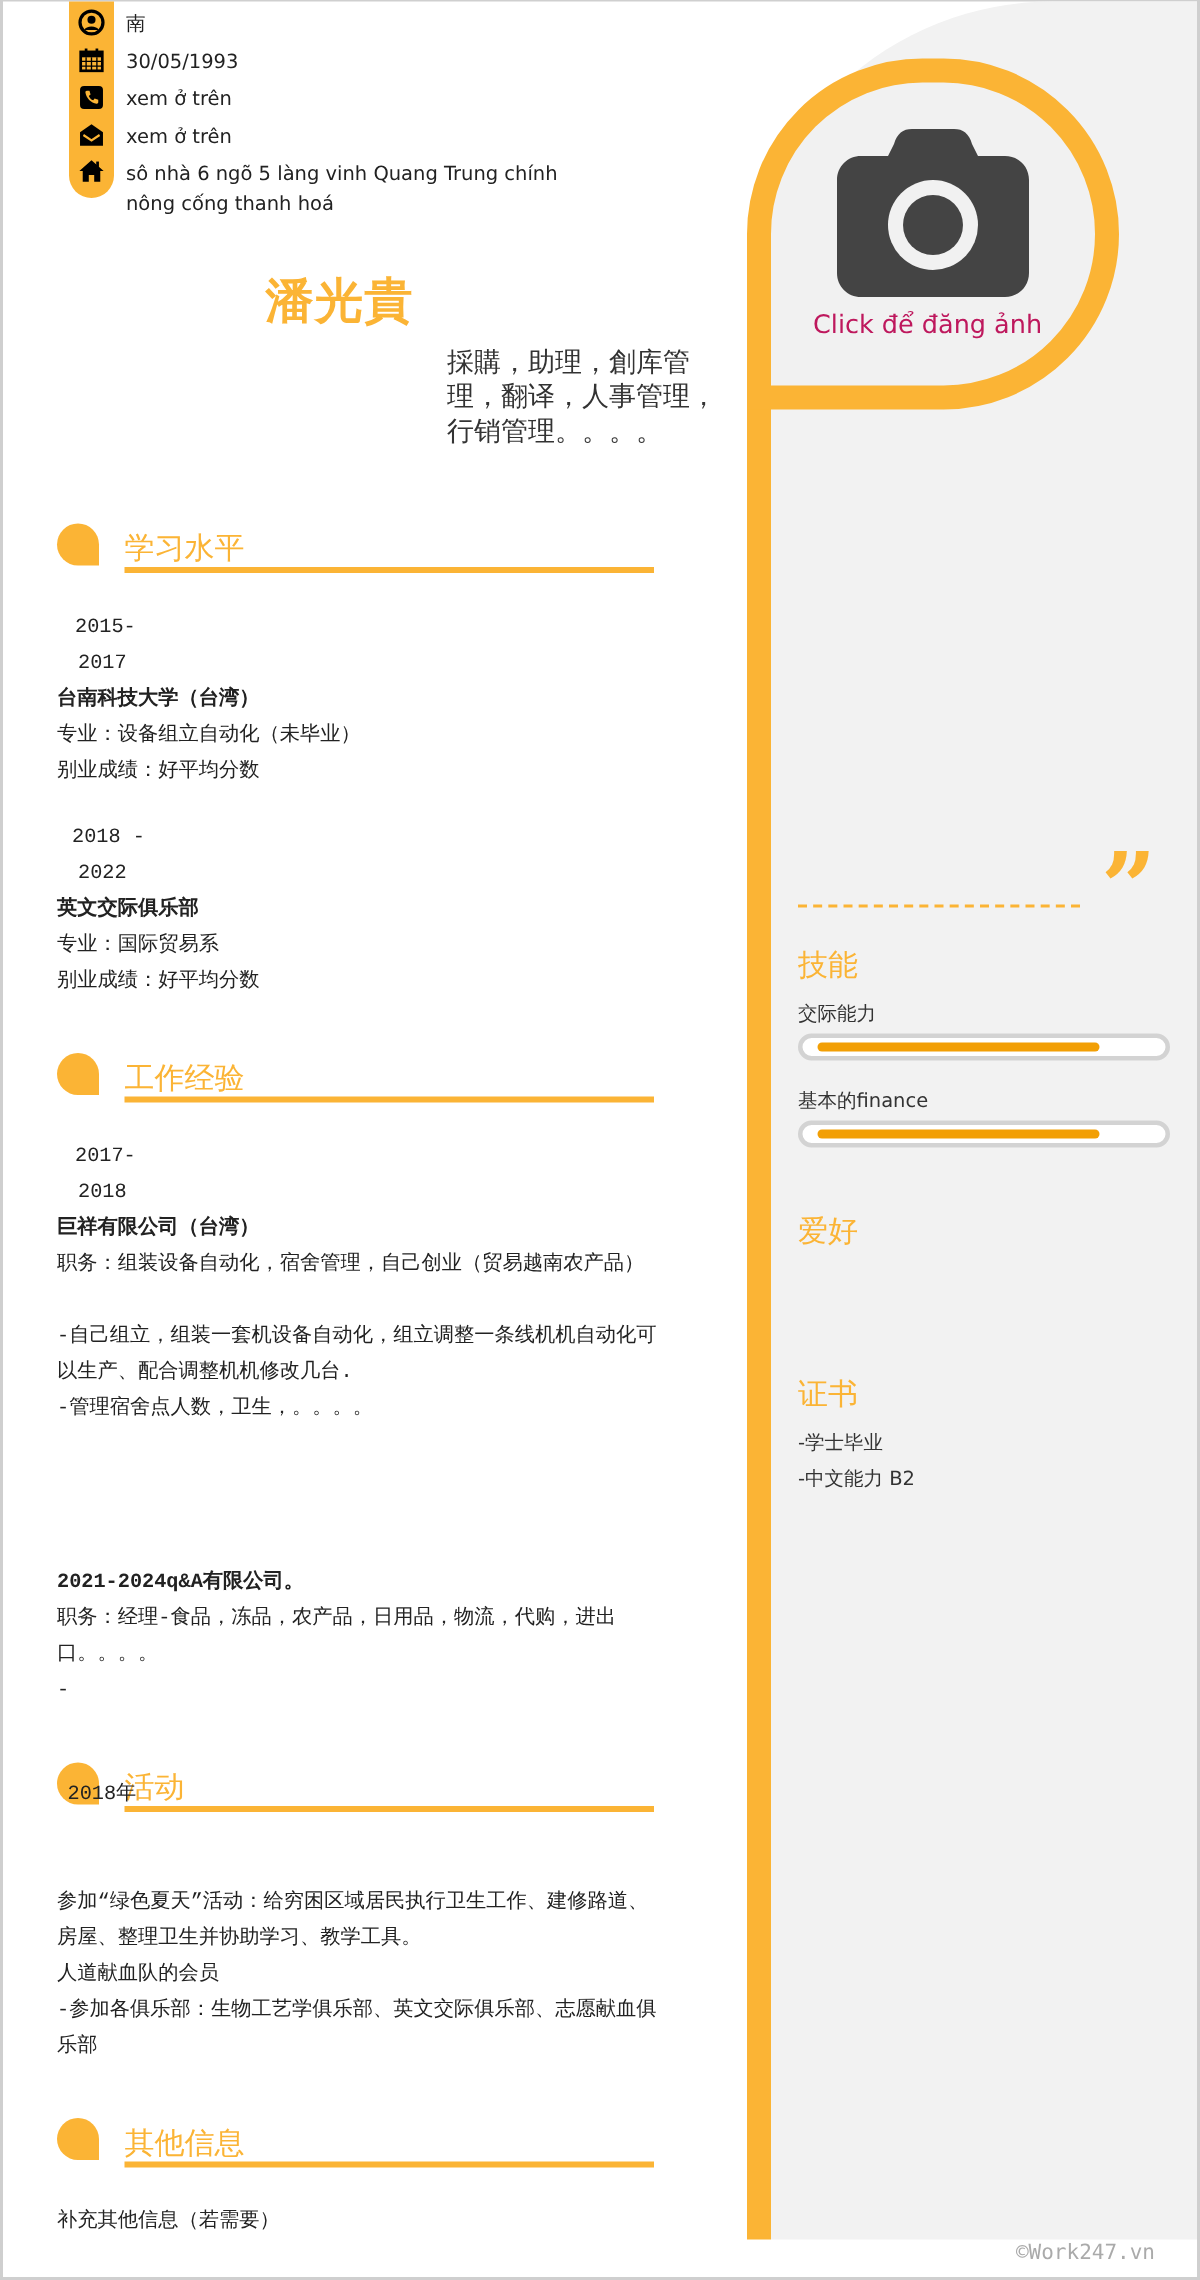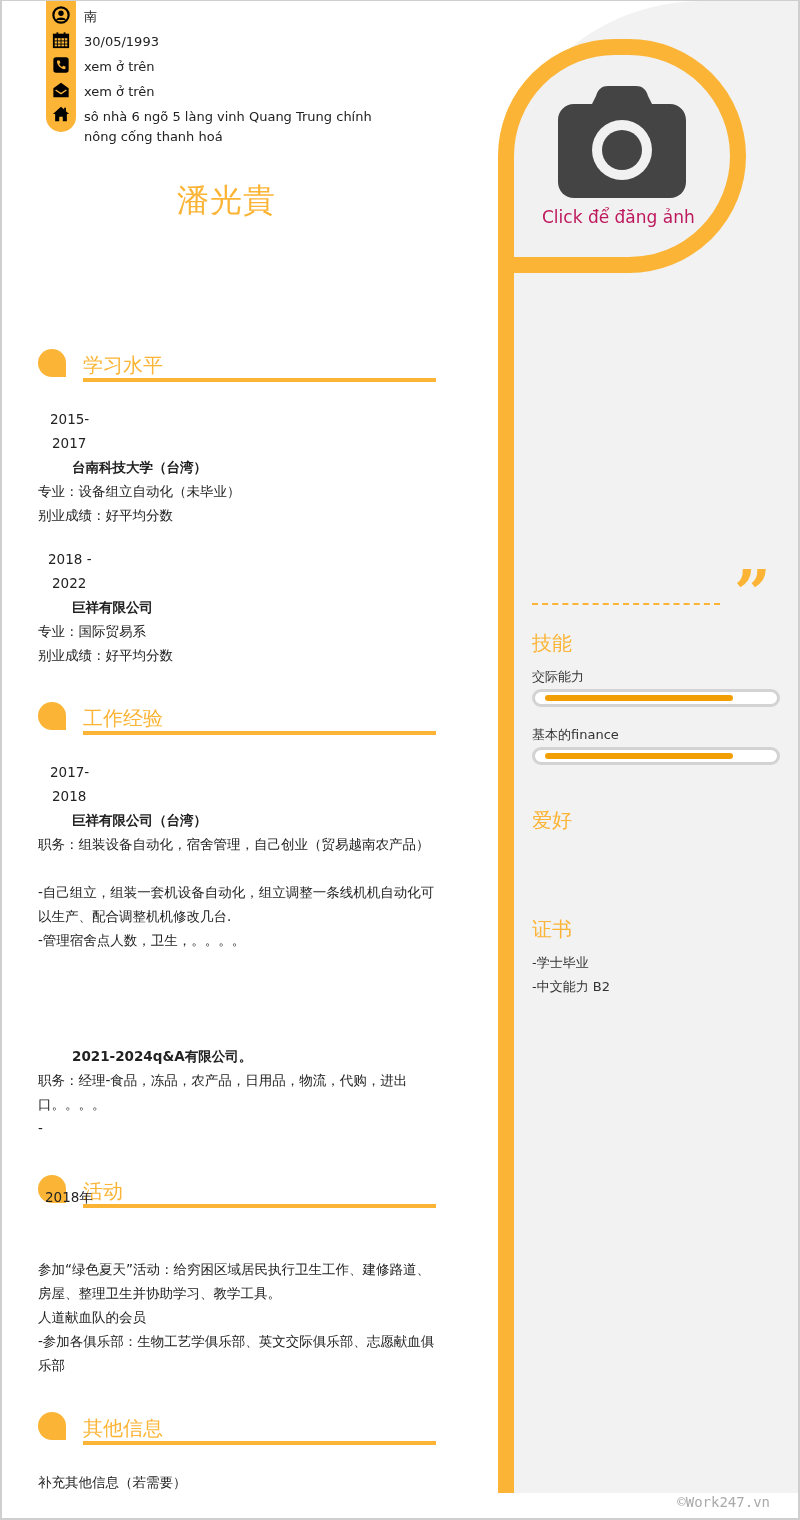--- a/index.html
+++ b/index.html
@@ -10,30 +10,30 @@
           border-left: 2px solid #cfcfcf; border-right: 2px solid #cfcfcf; border-bottom: 2px solid #cfcfcf; border-top: 1px solid #cfcfcf; }
 
   
   .contact-pill { position: absolute; left: 44px; top: 0; width: 30px; height: 131px; background: #fbb435;
                   border-radius: 0 0 15px 15px; }
   .contact-icon { position: absolute; left: 49px; width: 20px; height: 20px; display: flex; align-items: center; justify-content: center; }
   .contact-icon svg { width: 18px; height: 18px; }
   .contact-text { position: absolute; left: 82px; font-size: 13px; line-height: 16px; color: #222; white-space: nowrap; }
 
   
-  .name { position: absolute; left: 175px; top: 178px; font-size: 32px; font-weight: normal; color: #fbb435; letter-spacing: 1px; }
+  .name { position: absolute; left: 175px; top: 178px; font-size: 32px; font-weight: bold; color: #fbb435; letter-spacing: 1px; }
   .job-title { position: absolute; left: 296px; top: 229px; width: 184px; font-size: 18px; line-height: 23px; color: #333; }
 
   
   .sec-bullet { position: absolute; left: 36px; width: 28px; height: 28px; background: #fbb435; border-radius: 14px 14px 0 14px; }
   .sec-title { position: absolute; left: 81px; font-size: 20px; color: #fbb435; line-height: 24px; }
   .sec-rule { position: absolute; left: 81px; width: 353px; height: 4px; background: #fbb435; }
 
-  .t { position: absolute; left: 36px; font-size: 13.5px; line-height: 24px; color: #222; white-space: nowrap; }
-  .t.b { font-weight: bold; margin-left: 34px; }
+  .t { position: absolute; left: 36px; font-size: 13.5px; line-height: 24px; color: #222; white-space: nowrap; font-family: Liberation Mono, monospace; }
+  .t.b { font-weight: bold; }
   .t.wrap { white-space: normal; width: 400px; }
 
   
   .sidebar { position: absolute; left: 512px; top: 286px; width: 284px; height: 1206px; background: #f2f2f2; }
   .sidebar-stripe { position: absolute; left: 496px; top: 260px; width: 16px; height: 1232px; background: #fbb435; }
   .sidebar-top-bg { position: absolute; left: 500px; top: 0; width: 296px; height: 290px; background: #f2f2f2;
                     border-top-left-radius: 200px 190px; }
   .photo-frame { position: absolute; left: 496px; top: 38px; width: 248px; height: 234px;
                  border: 16px solid #fbb435; border-radius: 124px 124px 124px 0; background: #f1f1f1; }
   .camera { position: absolute; left: 556px; top: 85px; width: 128px; height: 112px; }
@@ -98,20 +98,21 @@
   <span class="contact-icon" style="top:103px">
     <svg viewBox="0 0 20 20">
         <path d="M10 2 L1 10 L3.5 10 L3.5 18 L8 18 L8 13 L12 13 L12 18 L16.5 18 L16.5 10 L19 10 Z" fill="#000"></path>
         <rect x="13.5" y="3" width="2" height="4" fill="#000"></rect>
       </svg>
   </span>
   <span class="contact-text" style="top:108px">sô nhà 6 ngõ 5 làng vinh Quang Trung chính</span>
   <span class="contact-text" style="top:128px">nông cống thanh hoá</span>
 
   <div class="name">潘光貴</div>
+  <div class="job-title">採購，助理，創库管理，翻译，人事管理，行销管理。。。。</div>
 
   <div class="sidebar-top-bg"></div>
   <div class="sidebar"></div>
   <div class="sidebar-stripe"></div>
   <div class="photo-frame"></div>
   <svg class="camera" viewBox="0 0 128 112">
     <path d="M38 10 C40 3 44 0 50 0 L78 0 C84 0 88 3 90 10 L94 18 L112 18 C121 18 128 25 128 34 L128 96 C128 105 121 112 112 112 L16 112 C7 112 0 105 0 96 L0 34 C0 25 7 18 16 18 L34 18 Z" fill="#444"></path>
     <circle cx="64" cy="64" r="30" fill="#f1f1f1"></circle>
     <circle cx="64" cy="64" r="20" fill="#444"></circle>
   </svg>
@@ -141,21 +142,21 @@
   <div class="sec-rule" style="top:377px"></div>
 
   <div class="t" style="left:48px;top:406px">2015-</div>
   <div class="t" style="left:50px;top:430px">2017</div>
   <div class="t b" style="top:454px">台南科技大学（台湾）</div>
   <div class="t" style="top:478px">专业：设备组立自动化（未毕业）</div>
   <div class="t" style="top:502px">别业成绩：好平均分数</div>
 
   <div class="t" style="left:46px;top:546px">2018 -</div>
   <div class="t" style="left:50px;top:570px">2022</div>
-  <div class="t b" style="top:594px">巨祥有限公司</div>
+  <div class="t b" style="top:594px">英文交际俱乐部</div>
   <div class="t" style="top:618px">专业：国际贸易系</div>
   <div class="t" style="top:642px">别业成绩：好平均分数</div>
 
   <div class="sec-bullet" style="top:701px"></div>
   <div class="sec-title" style="top:705px">工作经验</div>
   <div class="sec-rule" style="top:730px"></div>
 
   <div class="t" style="left:48px;top:759px">2017-</div>
   <div class="t" style="left:50px;top:783px">2018</div>
   <div class="t b" style="top:807px">巨祥有限公司（台湾）</div>

